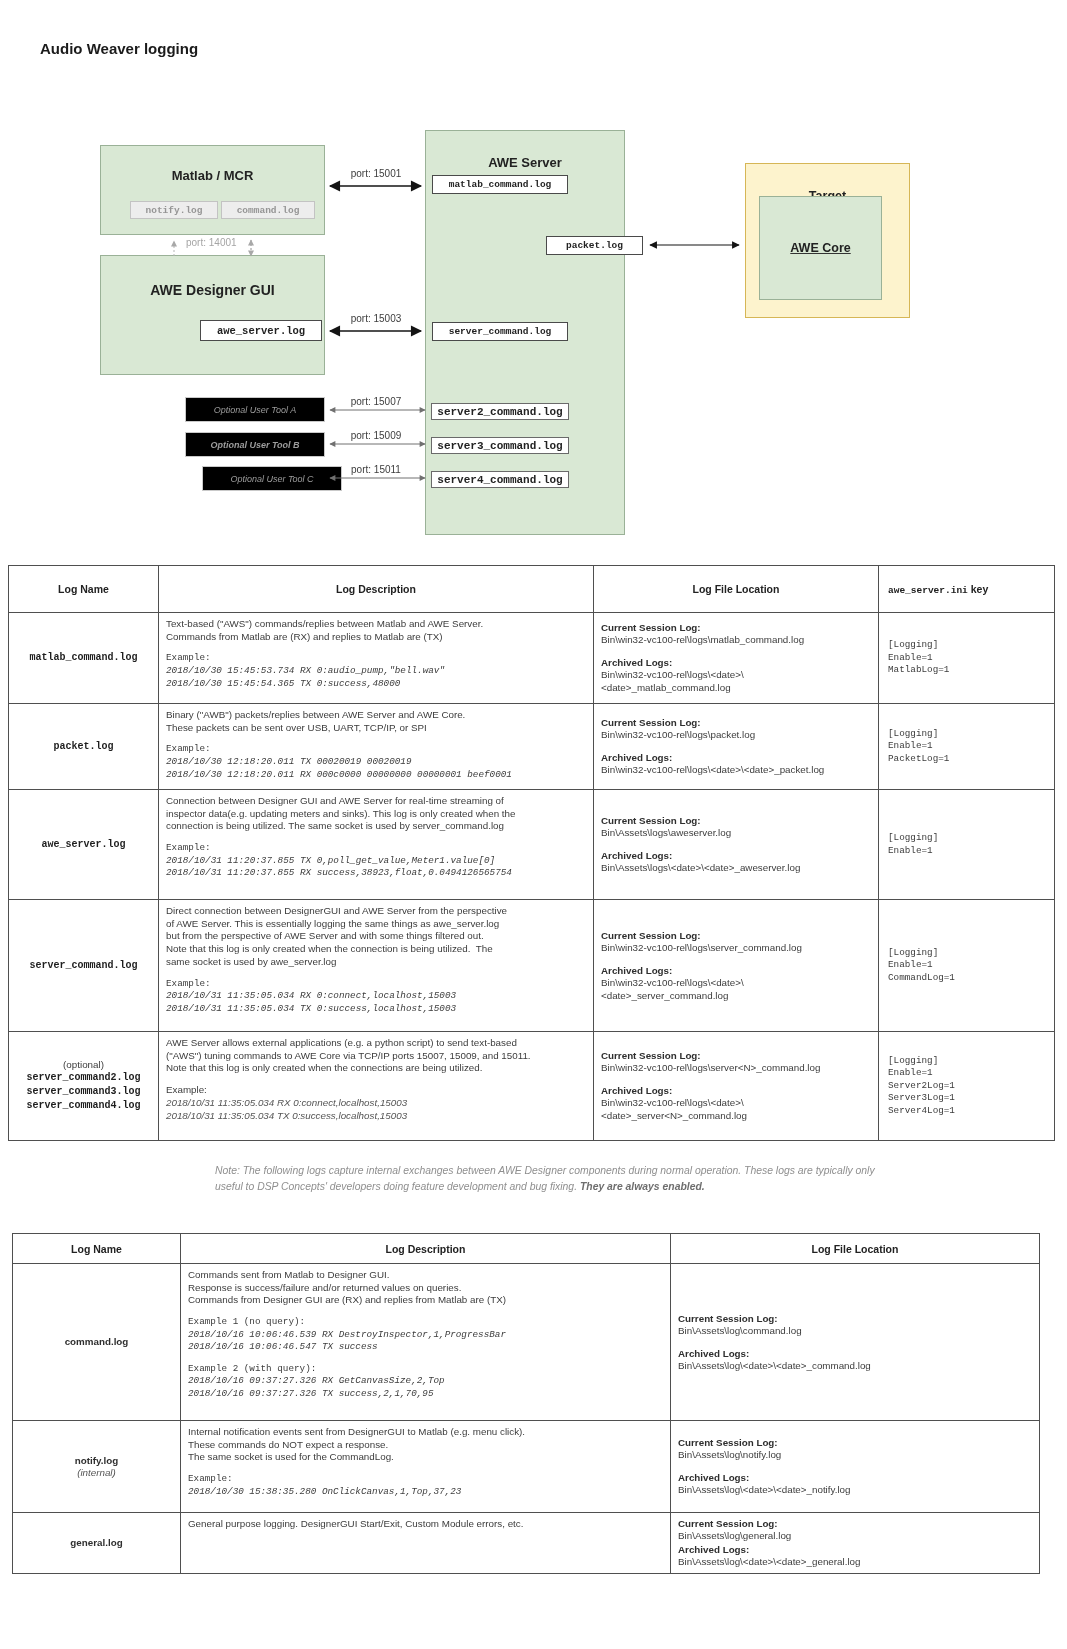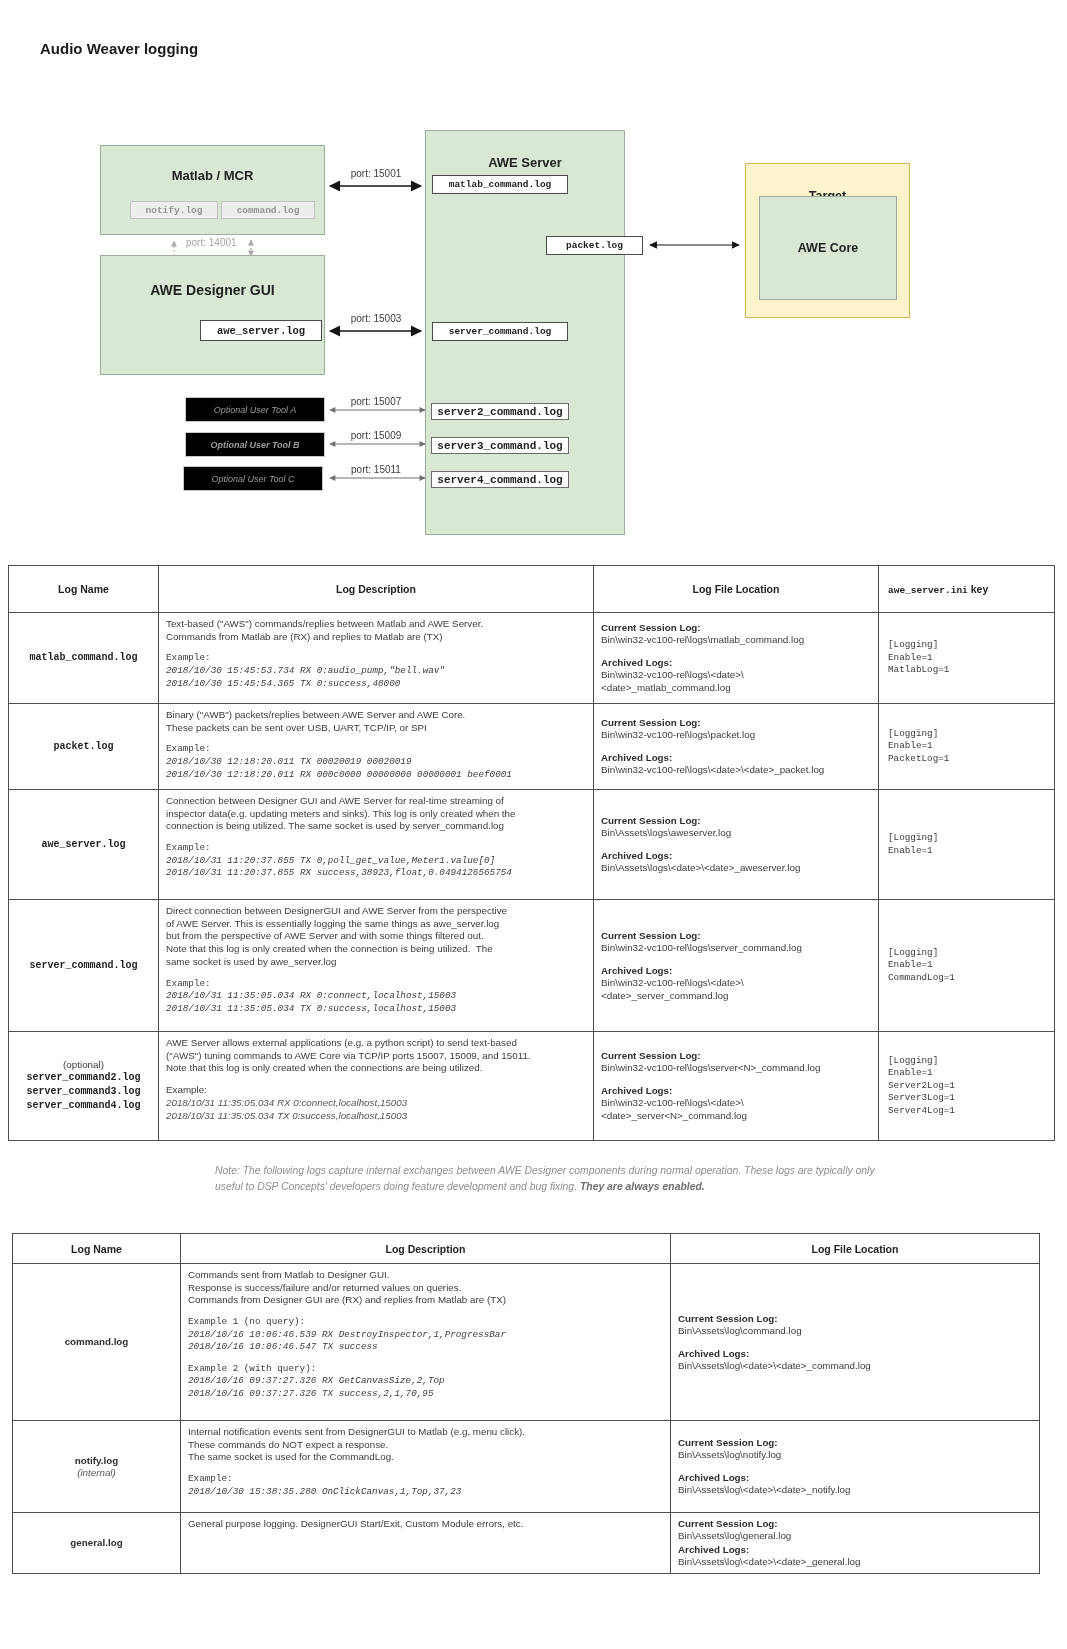--- a/index.html
+++ b/index.html
@@ -11,21 +11,21 @@
   .gbox{background:#d9e8d4;border:1px solid #9ab197;box-sizing:border-box;}
   .box-title{text-align:center;font-weight:bold;color:#222;}
   .box-server{left:425px;top:110px;width:200px;height:405px;margin-top:20px;}
   .box-server .box-title{padding-top:24px;font-size:13px;}
   .box-matlab{left:100px;top:145px;width:225px;height:90px;}
   .box-matlab .box-title{padding-top:22px;font-size:13px;}
   .box-designer{left:100px;top:255px;width:225px;height:120px;}
   .box-designer .box-title{padding-top:26px;font-size:14px;}
   .box-target{left:745px;top:163px;width:165px;height:155px;background:#fdf3cd;border:1px solid #d6b656;box-sizing:border-box;}
   .box-target .box-title{padding-top:25px;font-size:12.5px;}
-  .box-core{left:759px;top:196px;width:138px;height:104px;display:flex;align-items:center;justify-content:center;}
+  .box-core{left:759px;top:196px;width:123px;height:104px;display:flex;align-items:center;justify-content:center;text-decoration:underline;}
   .box-core .box-title{padding:0;font-size:12.5px;}
   
   .chip{position:absolute;background:#fff;border:1px solid #4a4a4a;display:flex;align-items:center;justify-content:center;font:bold 9.5px "Liberation Mono",monospace;color:#222;box-sizing:border-box;white-space:nowrap;}
   .chip-sm{font-size:11px;border-color:#6a6a6a;}
   .chip-gray{background:#ededed;border:1px solid #c3c3c3;color:#959595;}
   .tool{position:absolute;background:#000000;border:1px solid #c9c9c9;display:flex;align-items:center;justify-content:center;font:italic 9px "Liberation Sans",sans-serif;color:#9c9c9c;box-sizing:border-box;}
   .port{position:absolute;width:100px;text-align:center;font:10px "Liberation Sans",sans-serif;color:#3d3d3d;}
   .port-gray{color:#a5a5a5;width:80px;text-align:left;}
   svg.arrows{position:absolute;left:0;top:0;pointer-events:none;}
   
@@ -80,21 +80,21 @@
   <div class="chip" style="left:432px;top:175px;width:136px;height:19px;">matlab_command.log</div>
   <div class="chip" style="left:546px;top:236px;width:97px;height:19px;">packet.log</div>
   <div class="chip" style="left:200px;top:320px;width:122px;height:21px;font-size:10.5px;">awe_server.log</div>
   <div class="chip" style="left:432px;top:322px;width:136px;height:19px;">server_command.log</div>
   <div class="chip chip-sm" style="left:431px;top:403px;width:138px;height:17px;">server2_command.log</div>
   <div class="chip chip-sm" style="left:431px;top:437px;width:138px;height:17px;">server3_command.log</div>
   <div class="chip chip-sm" style="left:431px;top:471px;width:138px;height:17px;">server4_command.log</div>
 
   <div class="tool" style="left:185px;top:397px;width:140px;height:25px;">Optional User Tool A</div>
   <div class="tool" style="left:185px;top:432px;width:140px;height:25px;font-weight:bold;">Optional User Tool B</div>
-  <div class="tool" style="left:183px;top:466px;width:140px;height:25px;">Optional User Tool C</div>
+  <div class="tool" style="left:202px;top:466px;width:140px;height:25px;">Optional User Tool C</div>
 
   <div class="port" style="left:326px;top:168px;">port: 15001</div>
   <div class="port port-gray" style="left:186px;top:237px;">port: 14001</div>
   <div class="port" style="left:326px;top:313px;">port: 15003</div>
   <div class="port" style="left:326px;top:396px;">port: 15007</div>
   <div class="port" style="left:326px;top:430px;">port: 15009</div>
   <div class="port" style="left:326px;top:464px;">port: 15011</div>
 
   <svg class="arrows" width="1067" height="540">
     <defs>

